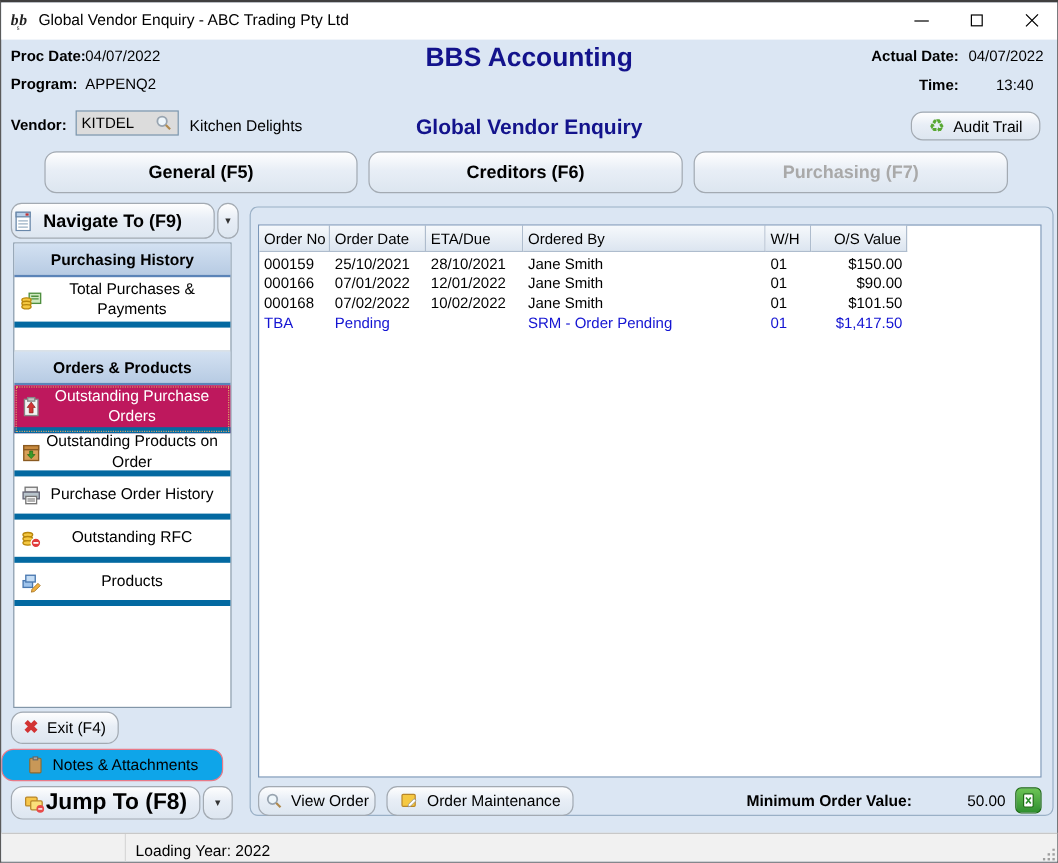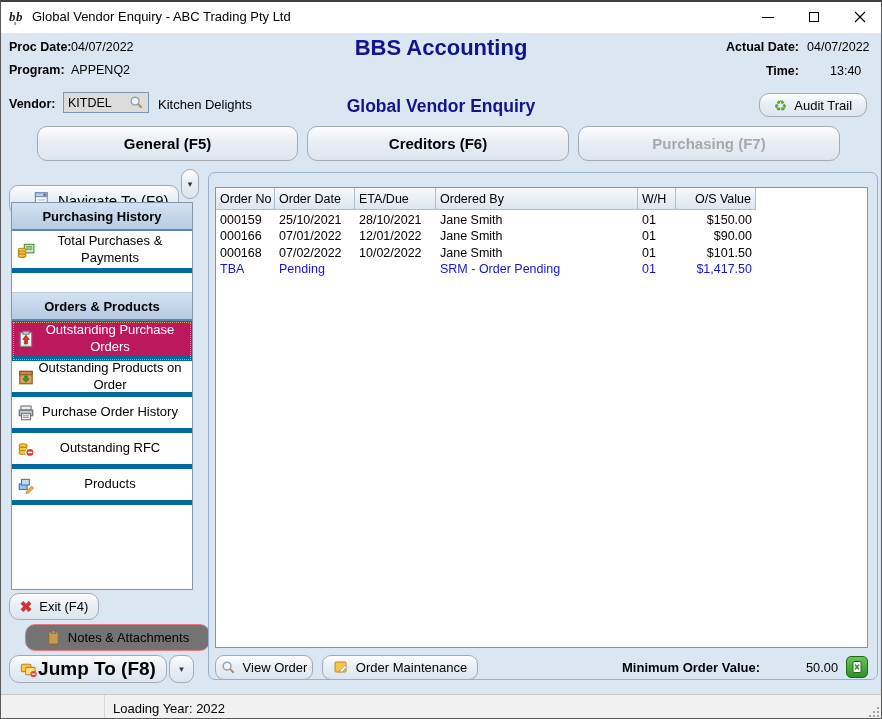--- a/index.html
+++ b/index.html
@@ -35,26 +35,26 @@
     border-radius:9px; font-size:13px; color:#000; cursor:default; }
   .audit-btn { position:absolute; left:758px; top:91px; width:108px; height:24px; border-radius:10px; }
   .recycle { color:#58a832; font-size:15px; line-height:1; }
   
   .tab-btn { position:absolute; top:124px; height:35px; font-size:15px; font-weight:bold; border-radius:10px; }
   .tab-general { left:36px; width:261px; }
   .tab-creditors { left:306px; width:262px; }
   .tab-purchasing { left:577px; width:262px; color:#a9a9a9; }
   
   .navigate-btn { position:absolute; left:8px; top:167px; width:170px; height:30px;
-    font-size:15px; font-weight:normal; justify-content:flex-start; padding-left:24px; gap:9px;margin-top:16px; }
+    font-size:15px; font-weight:bold; justify-content:flex-start; padding-left:2px; gap:9px; }
   .nav-arrow { position:absolute; left:180px; top:167px; width:18px; height:30px; font-size:9px; }
   .exit-btn { position:absolute; left:8px; top:591px; width:90px; height:27px; border-radius:10px; }
   .exit-x { color:#d23333; font-size:15px; font-weight:bold; line-height:1; }
-  .notes-btn { position:absolute; left:24px; top:622px; width:185px; height:27px; border-radius:10px;
-    background:#737373; border:1px solid #e87a88; }
+  .notes-btn { position:absolute; left:0; top:622px; width:185px; height:27px; border-radius:10px;
+    background:#0ea5e9; border:1px solid #e87a88; }
   .jump-btn { position:absolute; left:8px; top:653px; width:158px; height:28px;
     font-size:19px; font-weight:bold; border-radius:10px; gap:0; }
   .jump-arrow { position:absolute; left:168px; top:653px; width:25px; height:28px; font-size:9px; }
   .arrow-glyph { font-size:9px; color:#333; }
   
   .sidebar { position:absolute; left:10px; top:200px; width:182px; height:388px;
     background:#ffffff; border:1px solid #8296a8; display:flex; flex-direction:column; }
   .side-header { background:linear-gradient(#d3e1f2,#b7cbe3); border-bottom:2px solid #5b84b8;
     font-size:13px; font-weight:bold; display:flex; align-items:center; justify-content:center; }
   .side-item { position:relative; display:flex; align-items:center; border-bottom:5px solid #0369a1;

